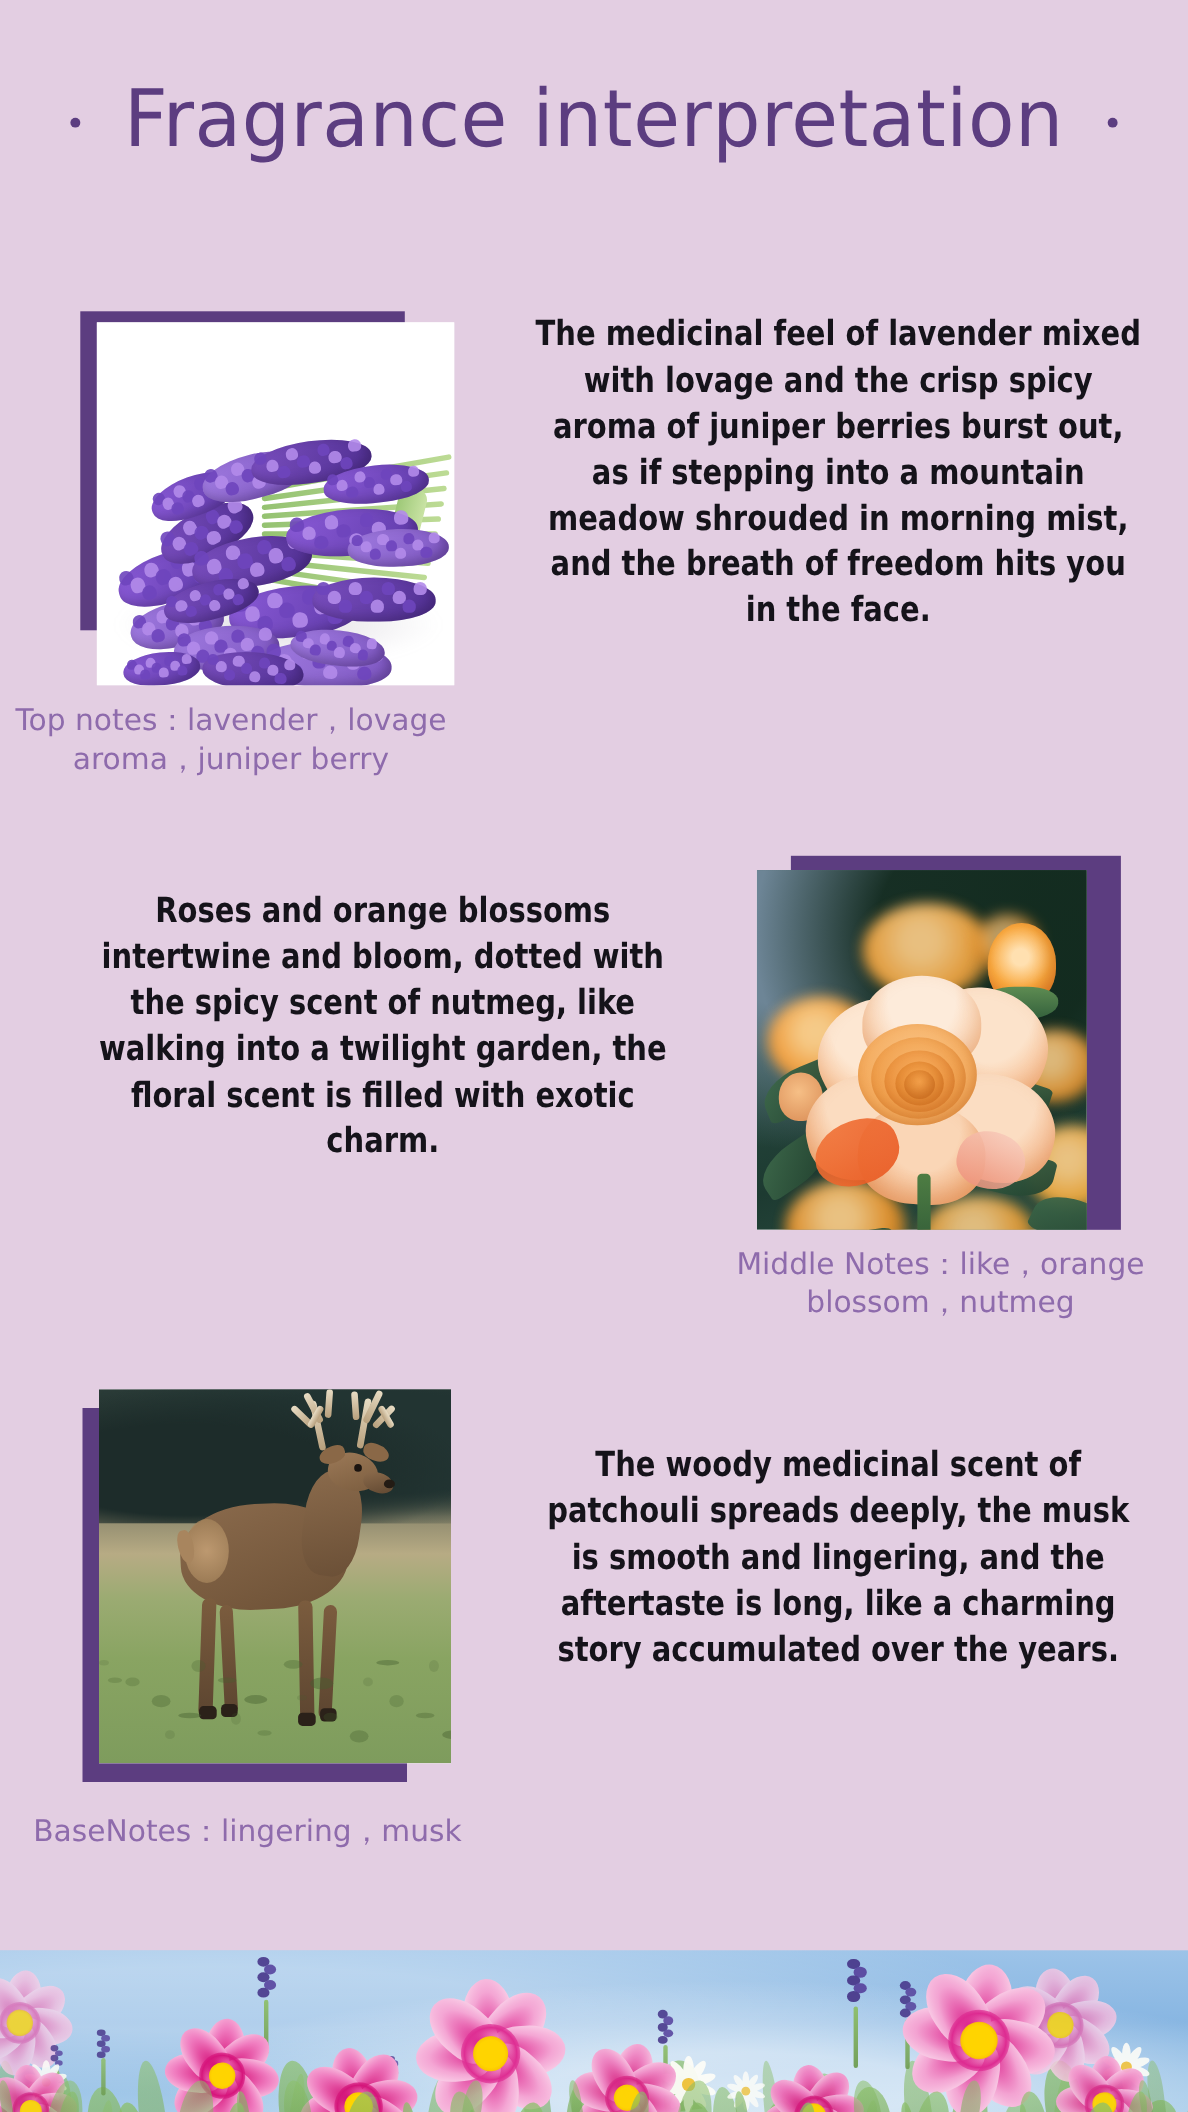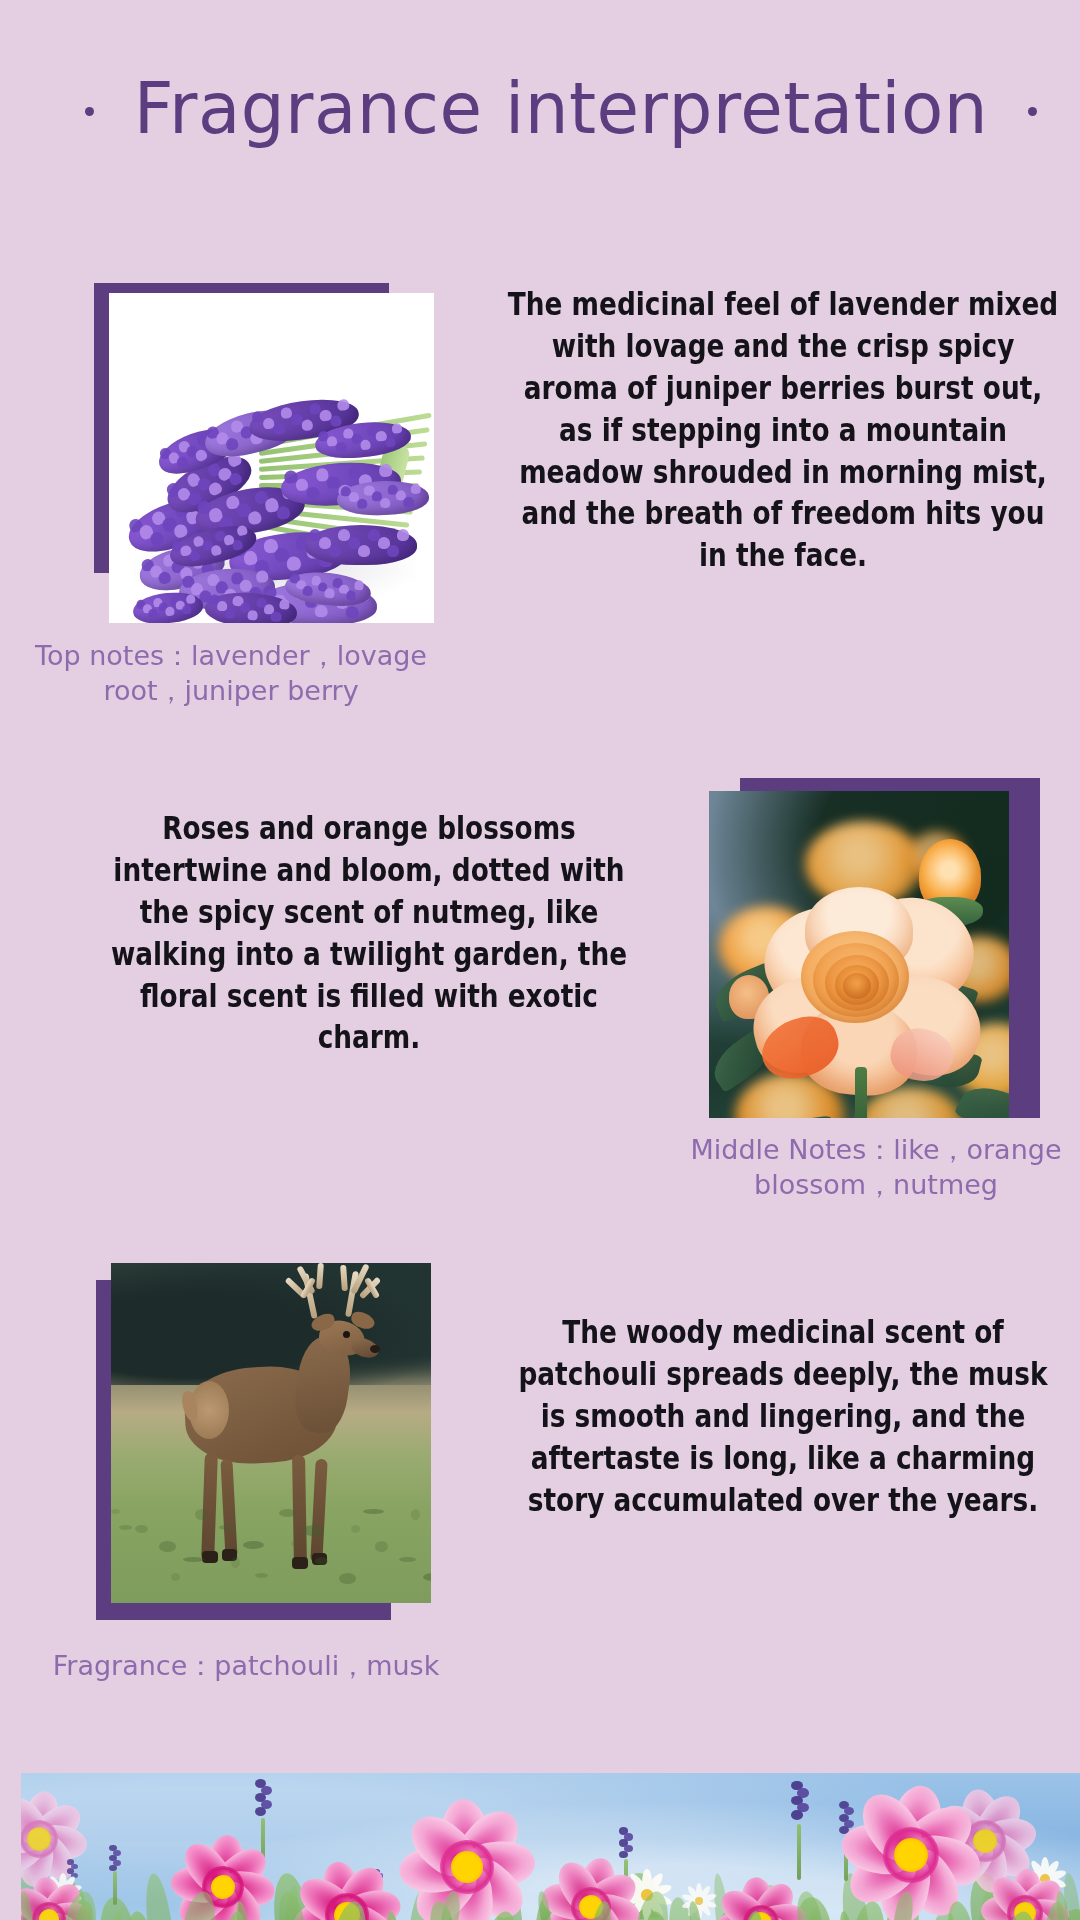--- a/index.html
+++ b/index.html
@@ -2,21 +2,21 @@
 <html><head>
 <meta charset="utf-8">
 <style>
   html,body{margin:0;padding:0;}
   body{
     width:1080px;height:1920px;
     background:#E3CEE2;
     font-family:"Liberation Sans",sans-serif;
     overflow:hidden;position:relative;
   }
-  .page{position:absolute;inset:0;margin-left:21px;}
+  .page{position:absolute;inset:0;}
 
   
   .title-row{
     position:absolute;left:0;top:72px;width:1080px;
     display:flex;align-items:center;justify-content:center;gap:22px;
   }
   .title-dot{
     width:9px;height:9px;border-radius:50%;background:#5C3D80;flex:0 0 auto;
     margin-top:6px;
   }
@@ -347,21 +347,21 @@
             <div style="position: absolute; left: 33.6px; top: 10.25px; width: 10.2px; height: 10.2px; border-radius: 50% 50% 40% 40%; background: rgb(110, 69, 188); opacity: 0.9;"></div>
             <div style="position: absolute; left: 41px; top: 16.5px; width: 10.2px; height: 10.2px; border-radius: 50% 50% 40% 40%; background: rgb(178, 139, 234); opacity: 0.9;"></div>
             <div style="position: absolute; left: 48.4px; top: 4px; width: 10.2px; height: 10.2px; border-radius: 50% 50% 40% 40%; background: rgb(110, 69, 188); opacity: 0.9;"></div>
             <div style="position: absolute; left: 55.8px; top: 10.25px; width: 10.2px; height: 10.2px; border-radius: 50% 50% 40% 40%; background: rgb(178, 139, 234); opacity: 0.9;"></div>
             <div style="position: absolute; left: 63.2px; top: 16.5px; width: 10.2px; height: 10.2px; border-radius: 50% 50% 40% 40%; background: rgb(110, 69, 188); opacity: 0.9;"></div>
             <div style="position: absolute; left: 70.6px; top: 4px; width: 10.2px; height: 10.2px; border-radius: 50% 50% 40% 40%; background: rgb(178, 139, 234); opacity: 0.9;"></div>
           </div>
         </div>
     </div>
 
-    <div class="caption" id="cap1" style="left:10px;top:638px;width:400px;">Top notes：lavender，lovage root，juniper berry</div>
+    <div class="caption" id="cap1" style="left:10px;top:638px;width:400px;">Top notes：lavender，lovage aroma，juniper berry</div>
 
     <div class="para" id="par1" style="left:462px;top:284px;width:600px;">The medicinal feel of lavender mixed with lovage and the crisp spicy aroma of juniper berries burst out, as if stepping into a mountain meadow shrouded in morning mist, and the breath of freedom hits you in the face.</div>
   </div>
 
   <div class="block">
 
     <div class="frame" id="sec2-frame"></div>
 
     <div class="photo" id="sec2-photo">
       <div class="rose-bg"></div>
@@ -459,21 +459,21 @@
           <div style="position: absolute; left: 252px; top: 246px; width: 21px; height: 5px; border-radius: 50%; background: rgba(70, 96, 48, 0.42);"></div>
           <div style="position: absolute; left: 240px; top: 262px; width: 9px; height: 8px; border-radius: 50%; background: rgba(70, 96, 48, 0.18);"></div>
           <div style="position: absolute; left: 264px; top: 278px; width: 13px; height: 11px; border-radius: 50%; background: rgba(70, 96, 48, 0.26);"></div>
           <div style="position: absolute; left: 288px; top: 294px; width: 17px; height: 5px; border-radius: 50%; background: rgba(70, 96, 48, 0.34);"></div>
           <div style="position: absolute; left: 312px; top: 310px; width: 21px; height: 8px; border-radius: 50%; background: rgba(70, 96, 48, 0.42);"></div>
           <div style="position: absolute; left: 300px; top: 246px; width: 9px; height: 11px; border-radius: 50%; background: rgba(70, 96, 48, 0.18);"></div>
           <div style="position: absolute; left: 8px; top: 262px; width: 13px; height: 5px; border-radius: 50%; background: rgba(70, 96, 48, 0.26);"></div>
         </div>
     </div>
 
-    <div class="caption" id="cap3" style="left:10px;top:1648px;width:430px;">Fragrance：patchouli，musk</div>
+    <div class="caption" id="cap3" style="left:10px;top:1648px;width:430px;">BaseNotes：lingering，musk</div>
 
     <div class="para" id="par3" style="left:462px;top:1312px;width:600px;">The woody medicinal scent of patchouli spreads deeply, the musk is smooth and lingering, and the aftertaste is long, like a charming story accumulated over the years.</div>
   </div>
 
   <div id="flora">
       <div class="grass" style="left: 0px; top: 100px; width: 14px; height: 46px; transform: rotate(-7deg); opacity: 0.45;"></div>
       <div class="grass" style="left: 40px; top: 112px; width: 24px; height: 62px; transform: rotate(6deg); opacity: 0.57;"></div>
       <div class="grass" style="left: 80px; top: 124px; width: 34px; height: 78px; transform: rotate(-7deg); opacity: 0.69;"></div>
       <div class="grass" style="left: 87px; top: 136px; width: 14px; height: 94px; transform: rotate(6deg); opacity: 0.45;"></div>
       <div class="grass" style="left: 127px; top: 100px; width: 24px; height: 110px; transform: rotate(-7deg); opacity: 0.57;"></div>

